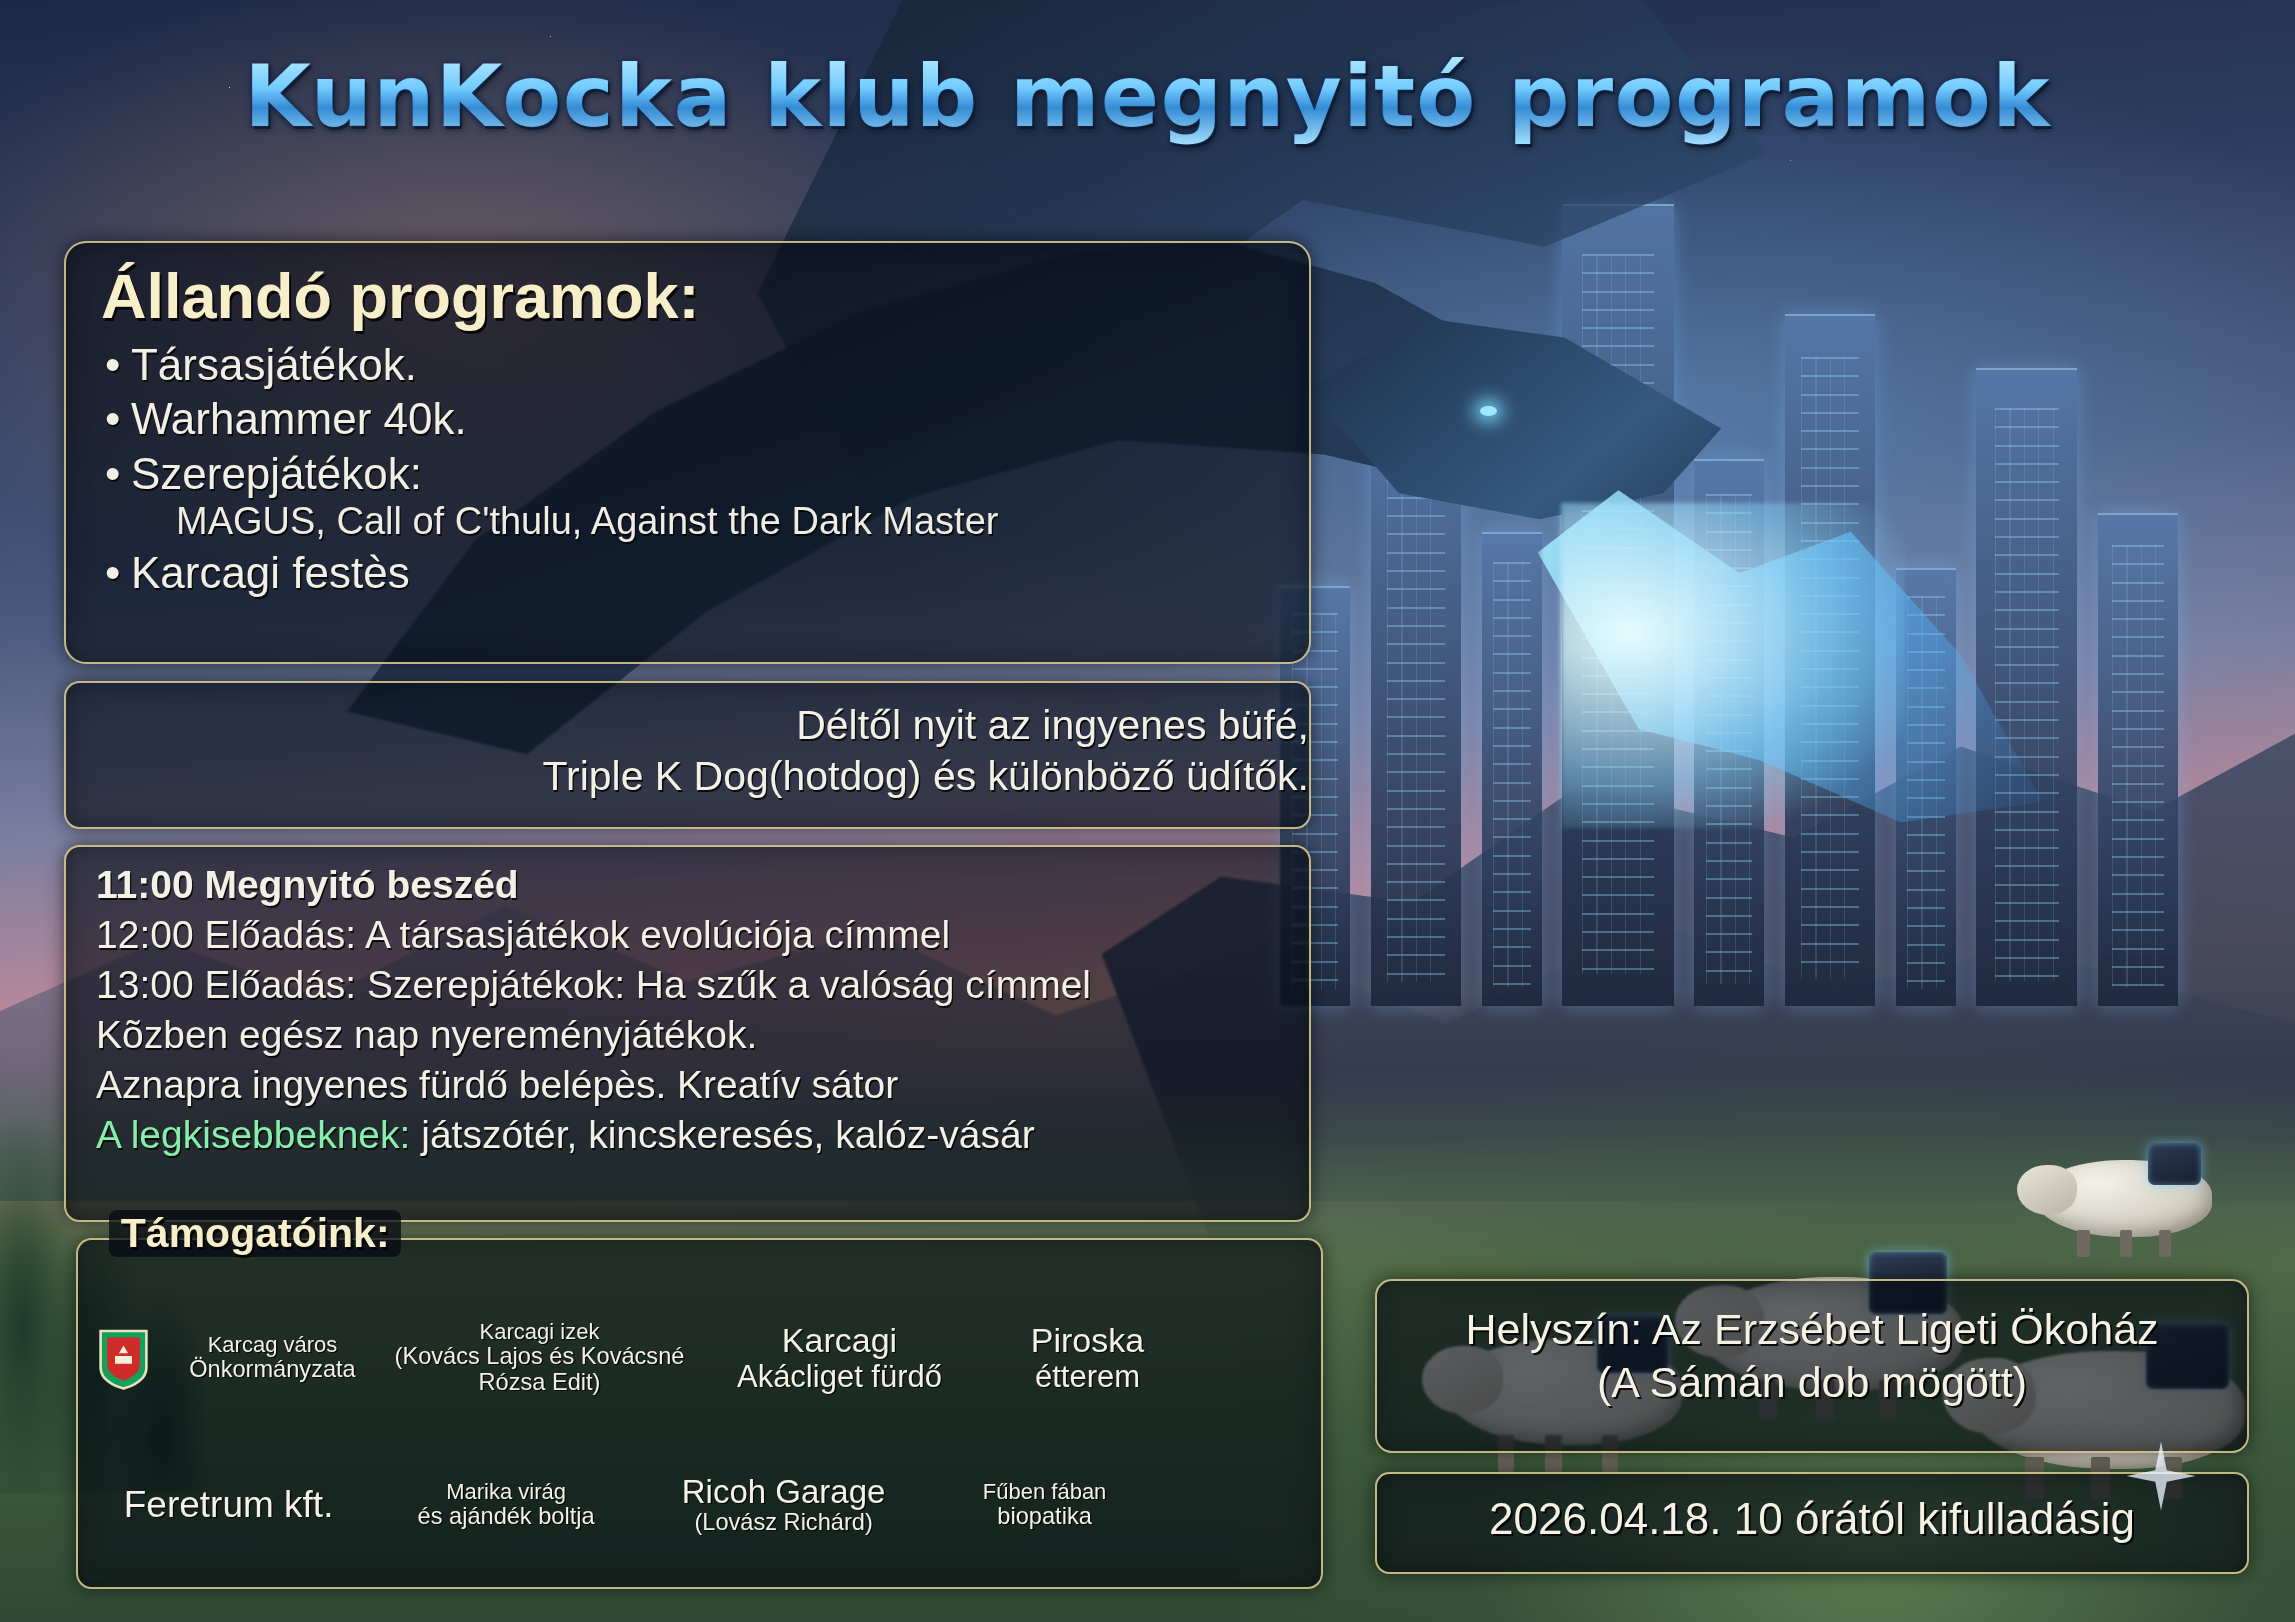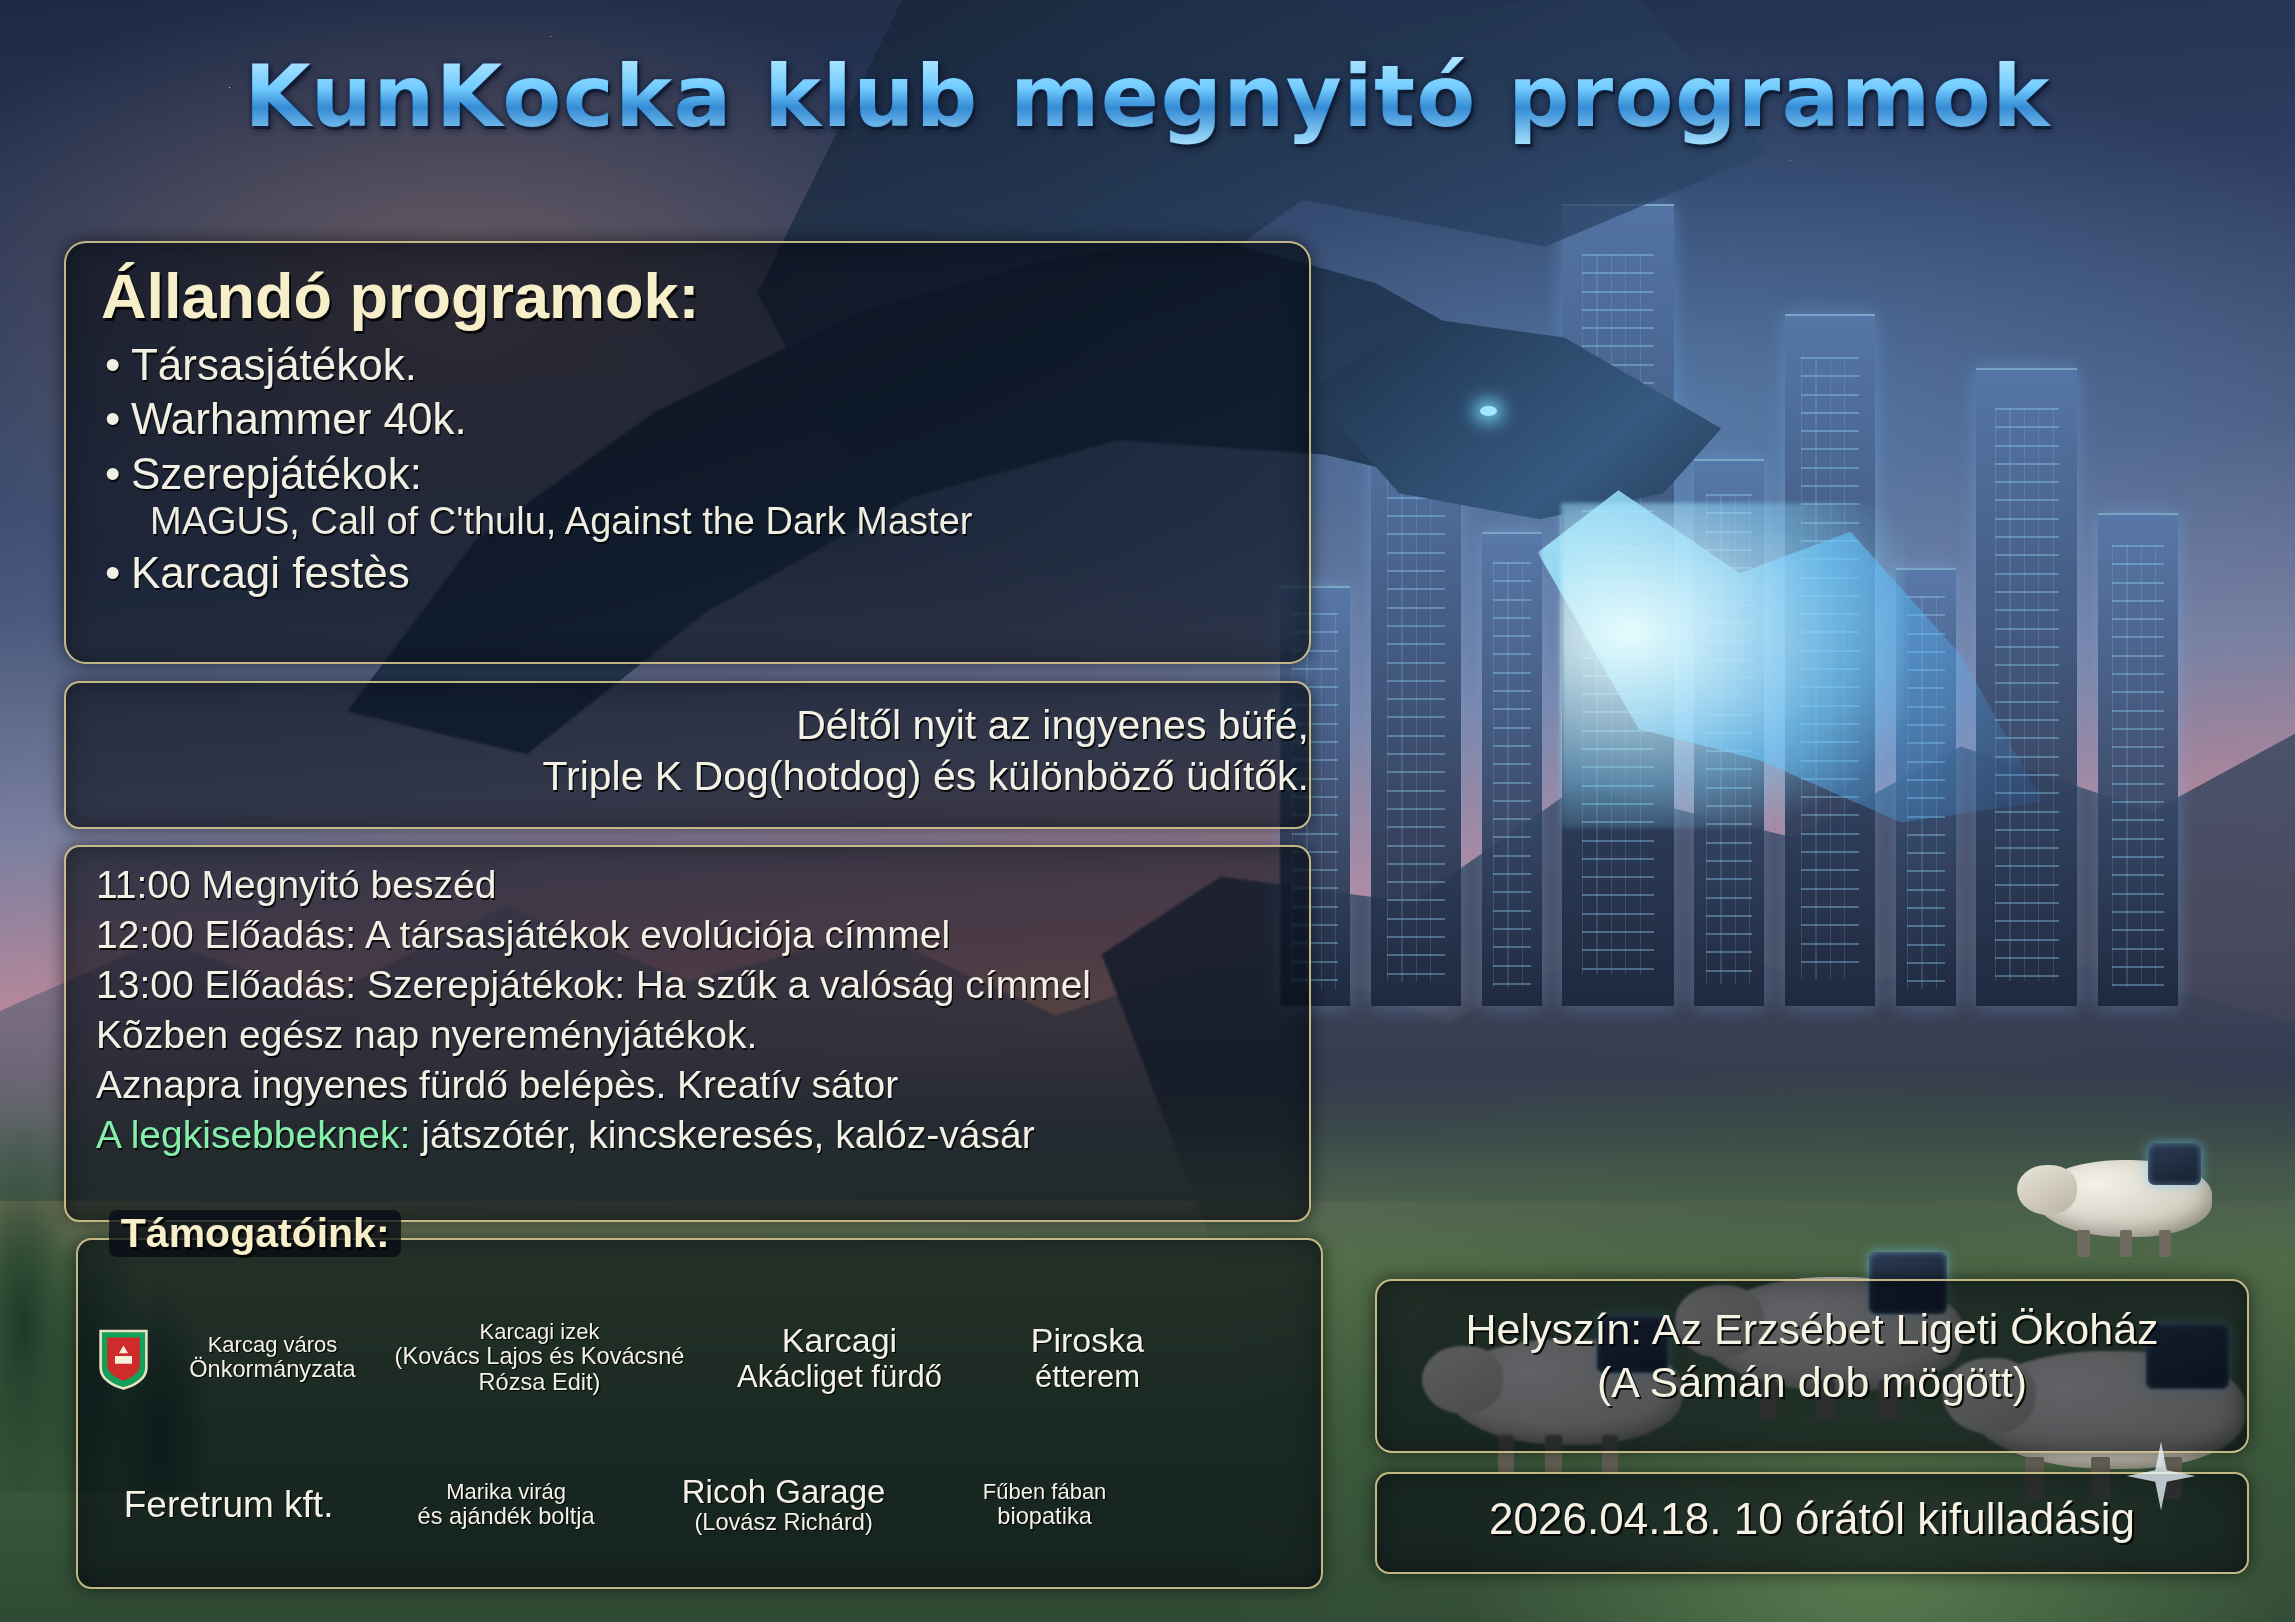--- a/index.html
+++ b/index.html
@@ -270,21 +270,21 @@
     text-shadow: 1.3px 2px 0 rgba(0,0,0,.8);
     line-height: 1.16;
   }
   .bullets li .dot {
     color: #f2efe4;
     margin-right: 10.5px;
   }
   .sub-line {
     display: block;
     font-size: 38px;
-    margin-left: 45px;
+    margin-left: 71px;
     color: #efece2;
   }
 
   
   #panel-buffet {
     left: 64px;
     top: 681px;
     width: 1243px;
     height: 144px;
     border-radius: 15.7px;
@@ -311,21 +311,21 @@
     z-index: 5;
   }
   #panel-schedule p {
     margin: 0;
     padding: 0 0 0 30px;
     font-size: 39px;
     color: #f3f0e6;
     line-height: 1.28;
     text-shadow: 1.3px 2px 0 rgba(0,0,0,.8);
   }
-  #panel-schedule .first { padding-top: 13px; }
+  #panel-schedule .first { padding-top: 13px; font-weight: bold; }
   #panel-schedule .accent { color: #86efac; }
 
   
   #panel-sponsors {
     left: 76px;
     top: 1238px;
     width: 1243px;
     height: 347px;
     border-radius: 15.7px;
     z-index: 5;

